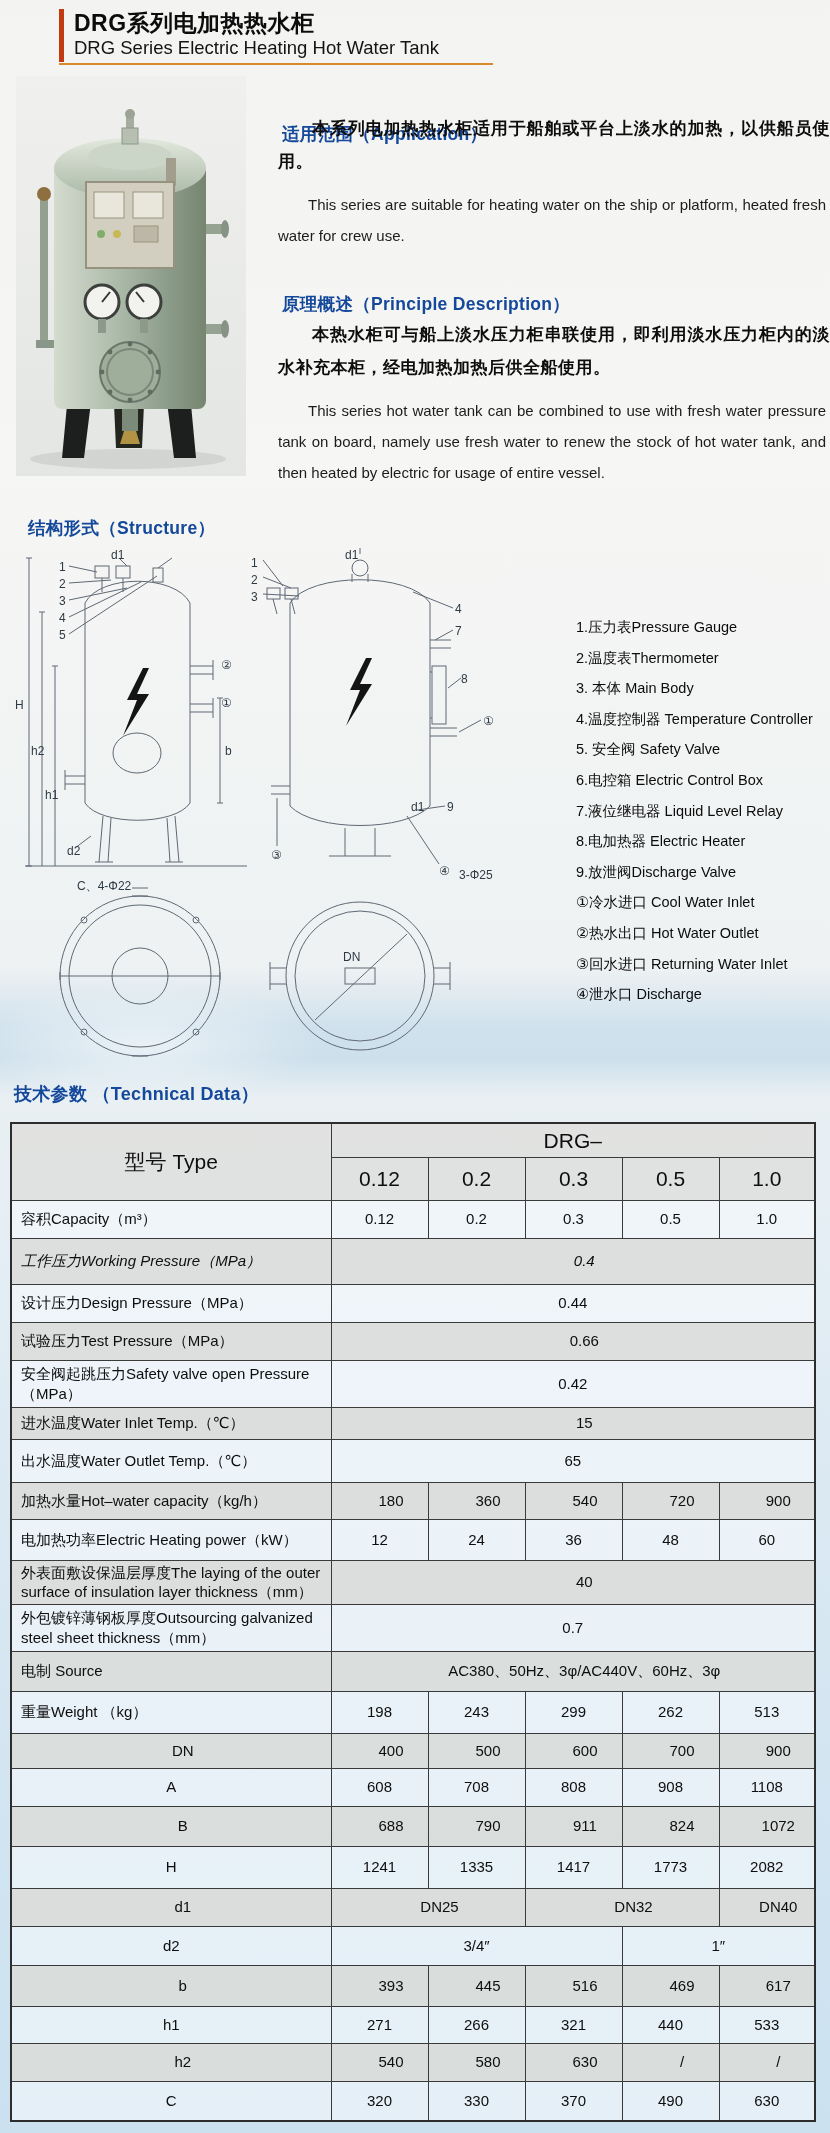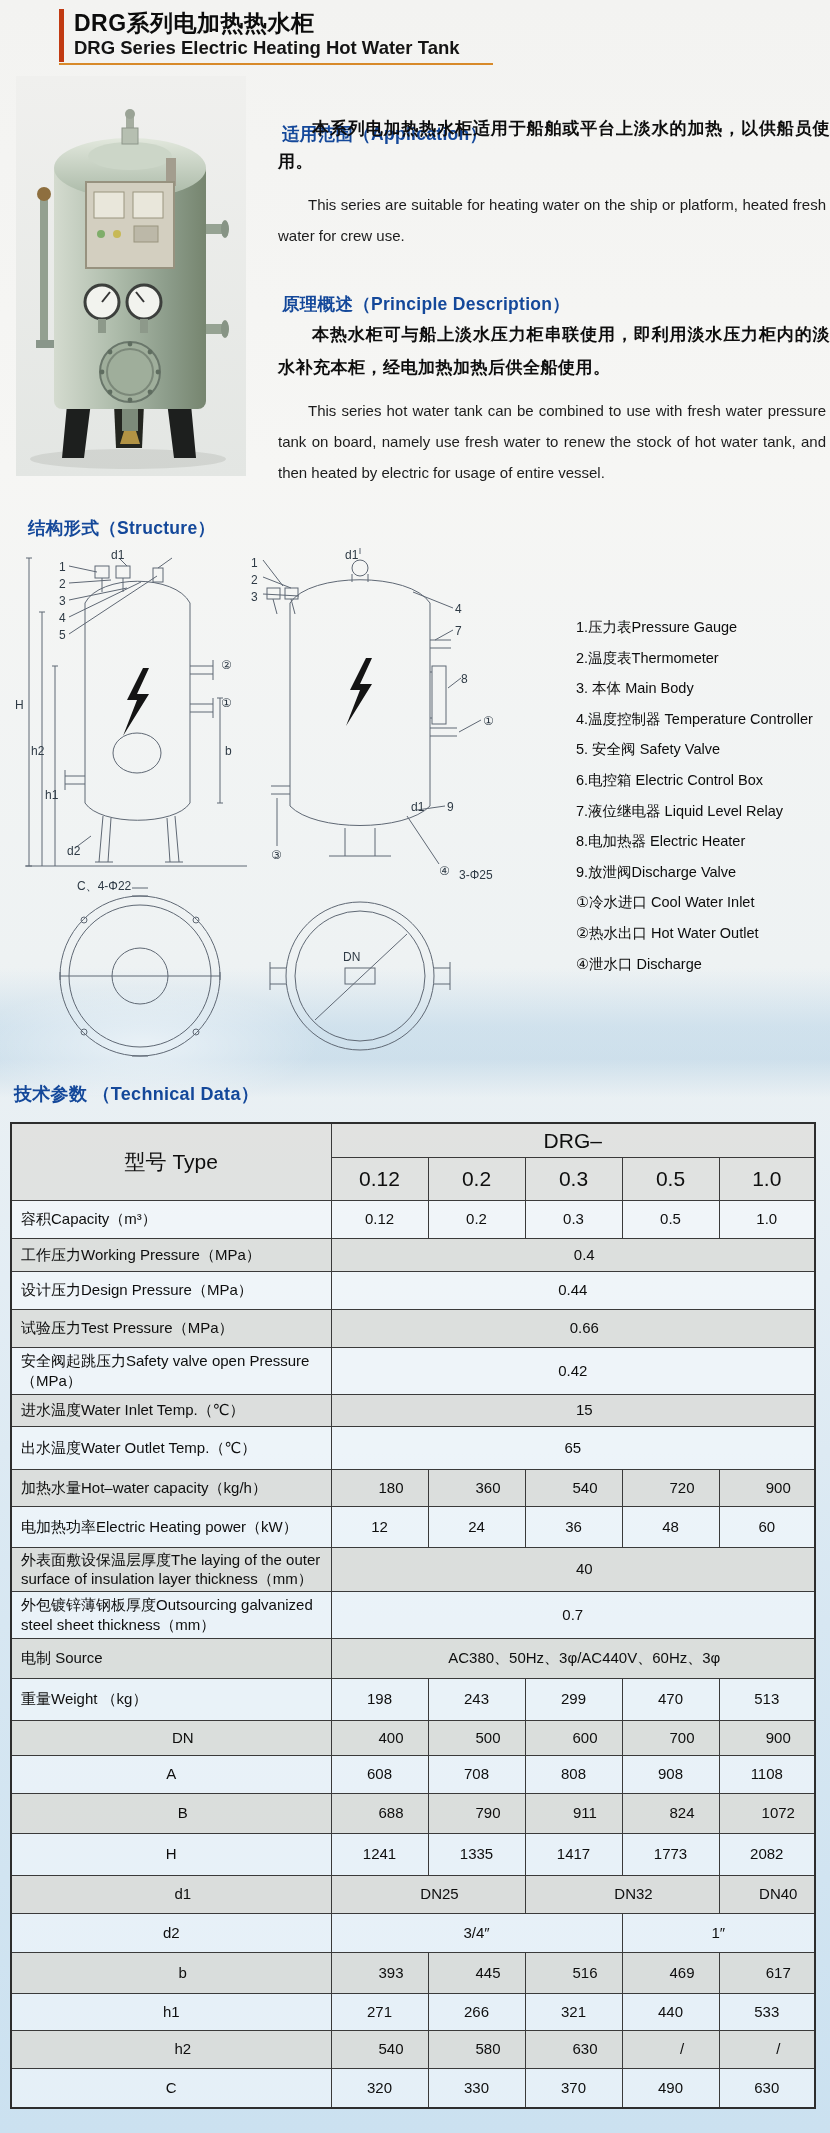--- a/index.html
+++ b/index.html
@@ -5,21 +5,21 @@
   html,body{margin:0;padding:0;}
   body{
     width:830px;height:2133px;position:relative;overflow:hidden;
     font-family:"Liberation Sans","DejaVu Sans",sans-serif;
     background:linear-gradient(180deg,#f3f3f1 0%,#f6f6f4 22%,#eef2f3 45%,#e3edf4 60%,#d7e7f2 76%,#cbe1f0 100%);
   }
   .abs{position:absolute;}
   
   .hdr-bar{left:59px;top:9px;width:5px;height:53px;background:#c13a12;}
   .title-zh{left:74px;top:8px;font-size:23px;font-weight:bold;color:#0c0c0c;letter-spacing:.5px;}
-  .title-en{left:74px;top:37px;font-size:18.5px;font-weight:bold;color:#141414;text-align:right;}
+  .title-en{left:74px;top:37px;font-size:18.5px;font-weight:normal;color:#141414;text-align:right;}
   .hdr-underline{left:59px;top:63px;width:434px;height:2px;background:#d88a2a;}
   
   .sec-title{font-size:17.5px;font-weight:bold;color:#14489a;letter-spacing:.3px;}
   .zh-body{font-size:17px;line-height:1.95;font-weight:600;color:#0d0d0d;text-indent:2em;letter-spacing:.5px;text-align:justify;}
   .en-body{font-size:15px;line-height:2.05;color:#1c1c1c;text-indent:2em;text-align:justify;}
   
   .dg-label{position:absolute;font-size:12px;color:#2e3a45;white-space:nowrap;}
   .part-item{font-size:14.5px;color:#0c0c0c;line-height:30.6px;white-space:nowrap;}
   
   .sea-band{left:0;top:968px;width:830px;height:130px;
@@ -271,20 +271,21 @@
     <div class="part-item">2.温度表Thermometer</div>
     <div class="part-item">3. 本体 Main Body</div>
     <div class="part-item">4.温度控制器 Temperature Controller</div>
     <div class="part-item">5. 安全阀 Safety Valve</div>
     <div class="part-item">6.电控箱 Electric Control Box</div>
     <div class="part-item">7.液位继电器 Liquid Level Relay</div>
     <div class="part-item">8.电加热器 Electric Heater</div>
     <div class="part-item">9.放泄阀Discharge Valve</div>
     <div class="part-item">①冷水进口 Cool Water Inlet</div>
     <div class="part-item">②热水出口 Hot Water Outlet</div>
+    <div class="part-item">③回水进口 Returning Water Inlet</div>
     <div class="part-item">④泄水口 Discharge</div>
   </div>
 
 <div class="abs sec-title" style="left:14px;top:1082px;font-size:18px;">技术参数 （Technical Data）</div>
 
 <div class="abs" style="left:10px;top:1122px;">
   <table class="tech-table">
     <colgroup>
       <col style="width:320px">
         <col style="width:97px">
@@ -306,21 +307,21 @@
           <td>1.0</td>
         </tr>
         <tr class="rw" style="height: 38px;">
           <td class="lbl-left">容积Capacity（m³）</td>
           <td>0.12</td>
           <td>0.2</td>
           <td>0.3</td>
           <td>0.5</td>
           <td>1.0</td>
         </tr>
-        <tr class="rg" style="height: 33px;">
+        <tr class="rg" style="height: 46px; font-style: italic;">
           <td class="lbl-left">工作压力Working Pressure（MPa）</td>
           <td colspan="5">0.4</td>
         </tr>
         <tr class="rw" style="height: 38px;">
           <td class="lbl-left">设计压力Design Pressure（MPa）</td>
           <td colspan="5">0.44</td>
         </tr>
         <tr class="rg" style="height: 38px;">
           <td class="lbl-left">试验压力Test Pressure（MPa）</td>
           <td colspan="5">0.66</td>
@@ -363,21 +364,21 @@
         </tr>
         <tr class="rg" style="height: 40px;">
           <td class="lbl-left">电制 Source</td>
           <td colspan="5">AC380、50Hz、3φ/AC440V、60Hz、3φ</td>
         </tr>
         <tr class="rw" style="height: 42px;">
           <td class="lbl-left">重量Weight （kg）</td>
           <td>198</td>
           <td>243</td>
           <td>299</td>
-          <td>470</td>
+          <td>262</td>
           <td>513</td>
         </tr>
         <tr class="rg" style="height: 35px;">
           <td>DN</td>
           <td>400</td>
           <td>500</td>
           <td>600</td>
           <td>700</td>
           <td>900</td>
         </tr>

